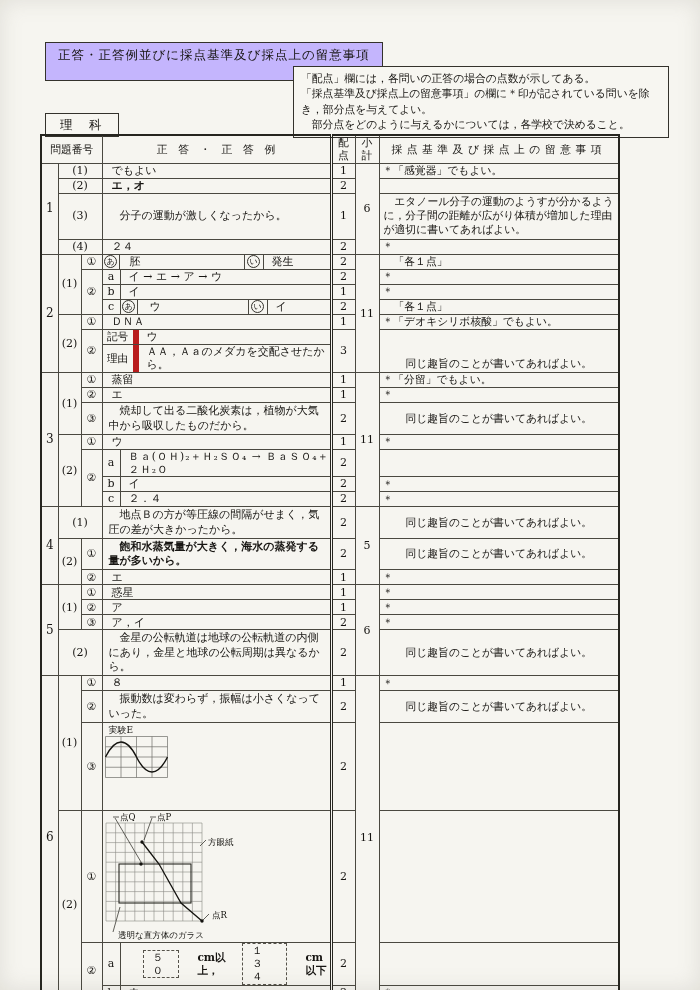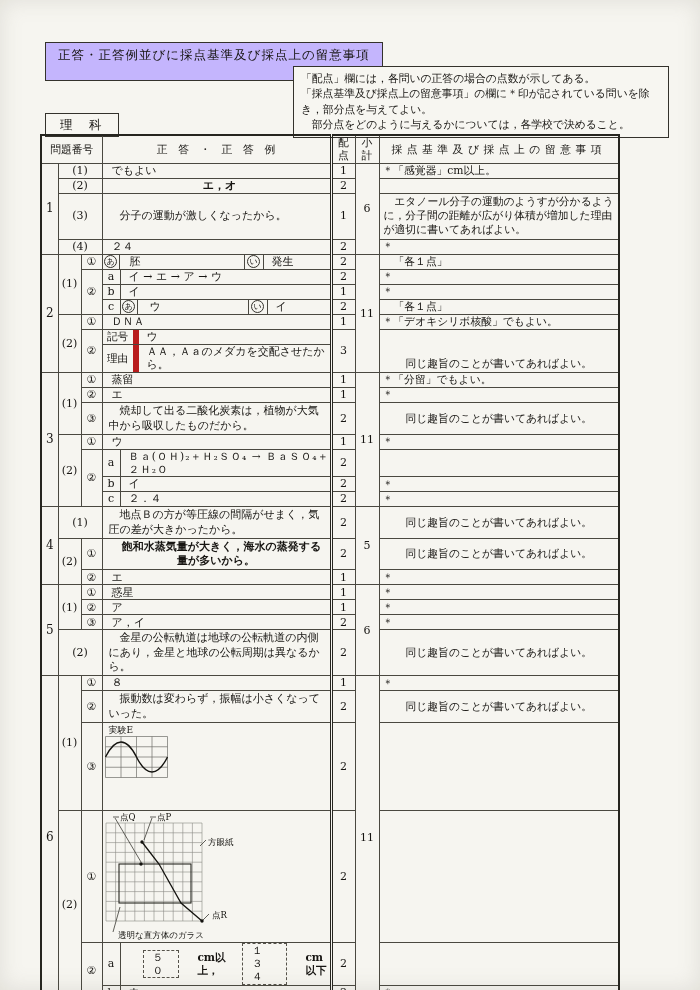--- a/index.html
+++ b/index.html
@@ -22,21 +22,21 @@
   tr{height:15px;}
   td,th{border:1px solid #4a4840;font-size:11px;line-height:1.25;vertical-align:middle;
         padding:0 2px;overflow:hidden;}
   th{font-weight:normal;text-align:center;font-size:10.8px;}
   th.rm-h{letter-spacing:4.5px;}
   .dl{border-left:3px double #26251f;}
   .ctr{text-align:center;}
   .qnum{text-align:center;font-size:12px;}
   .ans{padding-left:9px;}
   .ans-ind{padding:1px 6px 1px 6px;text-indent:1em;line-height:1.3;margin-left:46px;}
-  .bold{font-weight:bold;text-align:center;}
+  .bold{font-weight:bold;}
   .eq{letter-spacing:1px;font-size:10.6px;}
   .rm{font-size:10.8px;padding:0 3px;}
   .rm-ind{font-size:10.8px;padding-left:14px;}
   .rm-c{font-size:10.8px;text-align:center;margin-top:31px;}
   .rm-wrap{font-size:10.8px;line-height:1.32;text-indent:1em;padding:1px 4px;}
   .rm-bot{vertical-align:bottom;padding-bottom:2px;}
   .h40{height:40px}.h28{height:28px}.h30{height:30px}.h17{height:17px}
   .h88{height:88px}.h132{height:132px}.h16{height:16px}
   
   td.p0{padding:0;}
@@ -100,21 +100,21 @@
       <th>小計</th>
       <th class="rm-h">採点基準及び採点上の留意事項</th>
     </tr>
 
     <tr>
       <td class="qnum" rowspan="4">1</td>
       <td class="ctr" colspan="2">(1)</td>
       <td class="ans">でもよい</td>
       <td class="dl ctr">1</td>
       <td class="ctr" rowspan="4">6</td>
-      <td class="rm">＊「感覚器」cm以上。</td>
+      <td class="rm">＊「感覚器」でもよい。</td>
     </tr>
     <tr>
       <td class="ctr" colspan="2">(2)</td>
       <td class="ans bold">エ，オ</td>
       <td class="dl ctr">2</td>
       <td class="rm"></td>
     </tr>
     <tr class="h40">
       <td class="ctr" colspan="2">(3)</td>
       <td class="ans-ind">分子の運動が激しくなったから。</td>

